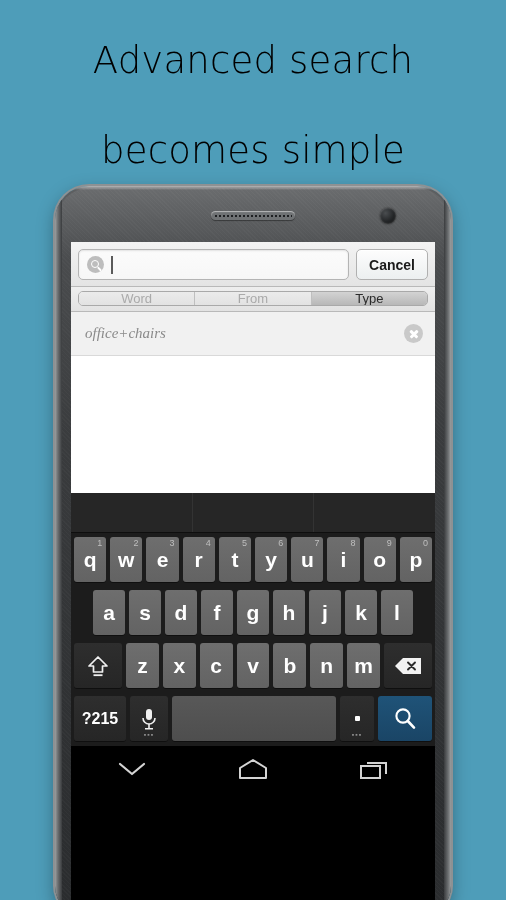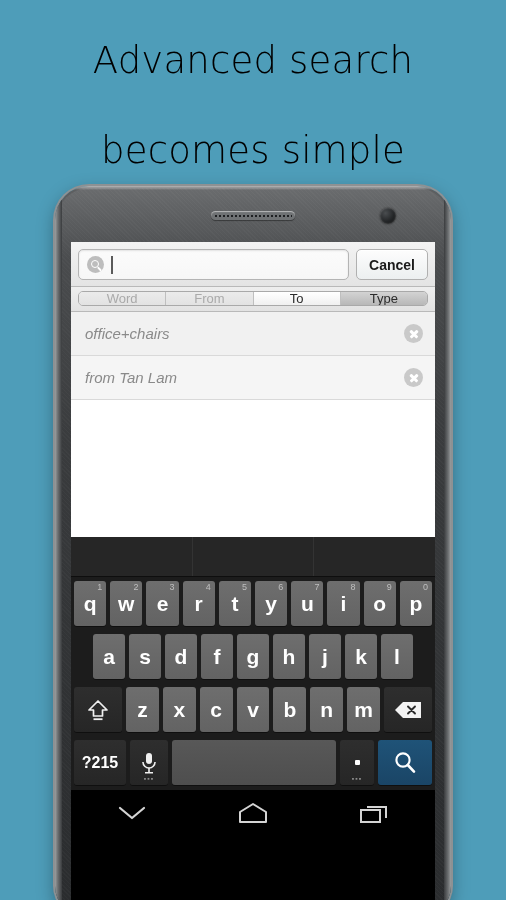--- a/index.html
+++ b/index.html
@@ -182,21 +182,21 @@
   .results{ background:#fff; }
   .row{
     height:44px; display:flex; align-items:center;
     padding:0 12px 0 14px;
     background:#f1f1f1;
     border-bottom:1px solid #d9d9d9;
   }
   .row:nth-child(2){ background:#f5f5f5; }
   .row-text{
     flex:1; font-style:italic; font-size:15px; color:#8a8a8a;
-    font-family:Liberation Sans, sans-serif;
+    font-family:Liberation Serif, serif;
   }
   .x-circle{
     width:19px;height:19px;border-radius:50%;
     background:#c9c9c9; position:relative; flex:0 0 auto;
   }
   .x-circle::before,.x-circle::after{
     content:"";position:absolute;left:50%;top:50%;
     width:10px;height:2.6px;background:#fff;border-radius:1px;
   }
   .x-circle::before{ transform:translate(-50%,-50%) rotate(45deg); }
@@ -295,32 +295,27 @@
         <span class="caret"></span>
         <span class="search-text"></span>
       </div>
       <div class="cancel-btn">Cancel</div>
     </div>
 
     <div class="segwrap">
       <div class="segment">
         <div class="seg">Word</div>
         <div class="seg">From</div>
-        <div class="seg selected">To</div>
         <div class="seg pressed">Type</div>
       </div>
     </div>
 
     <div class="results">
       <div class="row">
         <span class="row-text">office+chairs</span>
-        <span class="x-circle"></span>
-      </div>
-      <div class="row">
-        <span class="row-text">from Tan Lam</span>
         <span class="x-circle"></span>
       </div>
       <div class="blank-area"></div>
     </div>
 
     <div class="keyboard">
 
       <div class="suggestions">
         <div class="sug"></div>
         <div class="sug"></div>

